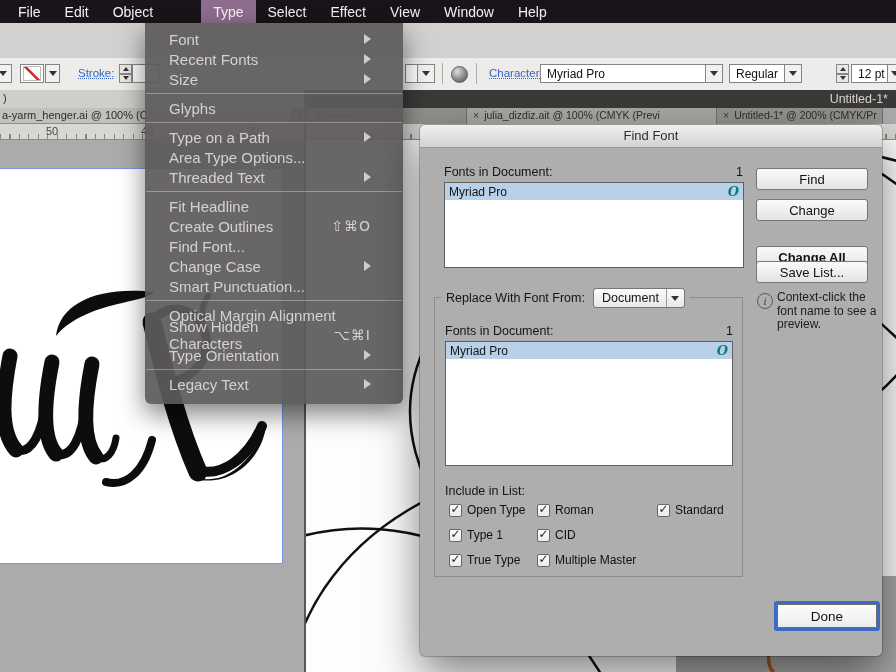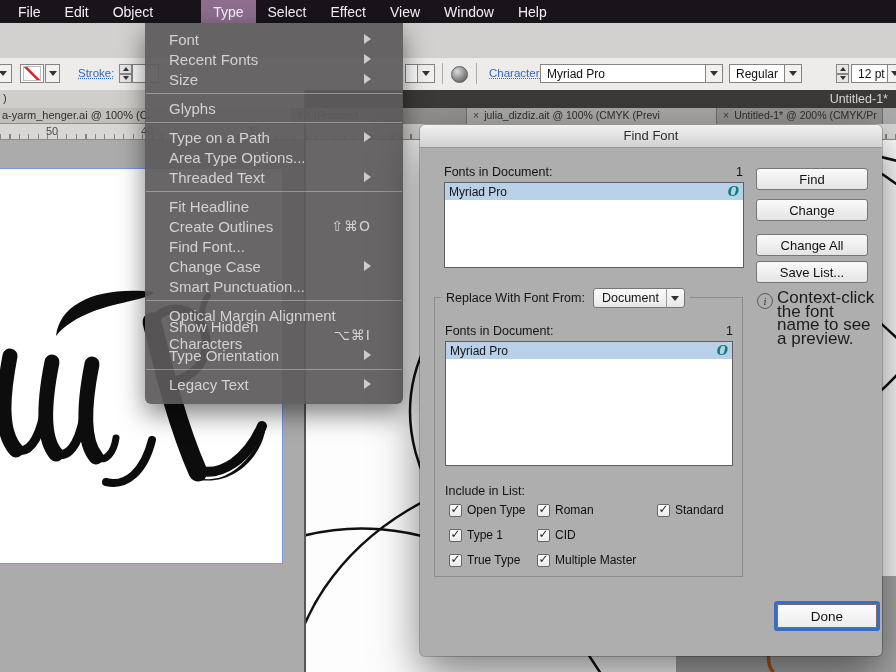--- a/index.html
+++ b/index.html
@@ -65,21 +65,21 @@
   .drop{width:92px;height:20px;background:linear-gradient(#fbfbfb,#e8e8e8);border:1px solid #767676;border-radius:3px;
         display:flex;align-items:center;font-size:12.5px;box-sizing:border-box;cursor:pointer;}
   .drop .txt{padding-left:8px;}
   .drop .abtn{margin-left:auto;width:17px;align-self:stretch;border-left:1px solid #9a9a9a;display:flex;align-items:center;justify-content:center;}
   .cb{position:absolute;display:flex;align-items:center;gap:5px;font-size:12px;color:#101010;cursor:pointer;}
   .cb-box{width:13px;height:13px;background:linear-gradient(#fff,#e9e9e9);border:1px solid #676767;border-radius:2px;
           display:flex;align-items:center;justify-content:center;box-sizing:border-box;}
   .cb-mark{font-family:"DejaVu Sans",sans-serif;font-size:12px;line-height:10px;color:#1a1a1a;margin-top:-3px;}
   .info-i{position:absolute;left:337px;top:168px;width:14px;height:14px;border:1px solid #5a5a5a;border-radius:50%;
           display:flex;align-items:center;justify-content:center;font-size:10px;color:#3c3c3c;font-family:"DejaVu Serif",serif;font-style:italic;}
-  .info-txt{position:absolute;left:357px;top:166px;width:102px;font-size:17px;line-height:13.5px;color:#1c1c1c;}
+  .info-txt{position:absolute;left:357px;top:166px;width:102px;font-size:12px;line-height:13.5px;color:#1c1c1c;}
   .done{position:absolute;left:357px;top:479px;width:100px;height:24px;background:linear-gradient(#fcfcfc,#ececec);
         border:1px solid #6d6d6d;box-shadow:0 0 0 3px #3b6bc5;border-radius:1px;font-size:13.5px;color:#111;
         display:flex;align-items:center;justify-content:center;box-sizing:border-box;cursor:pointer;}
 </style>
 </head>
 <body>
 
 <div class="stage">
 
   <div class="panel-upper"></div>
@@ -290,21 +290,21 @@
     <span class="lbl" style="right:139px;top:40px;">1</span>
     <div class="listbox" style="left:24px;top:57px;width:300px;height:86px;">
       <div class="lrow sel">
         <span>Myriad Pro</span>
         <span class="otype">O</span>
       </div>
     </div>
 
     <div class="btn" style="top:43px;">Find</div>
     <div class="btn" style="top:74px;">Change</div>
-    <div class="btn" style="top:109px;">Change All</div>
+    <div class="btn" style="top:121px;font-weight:bold;">Change All</div>
     <div class="btn" style="top:136px;">Save List...</div>
 
     <div class="groupbox">
       <div class="legend">
         <span>Replace With Font From:</span>
         <div class="drop">
           <span class="txt">Document</span>
           <span class="abtn">
               <span class="tri-d"></span>
             </span>

